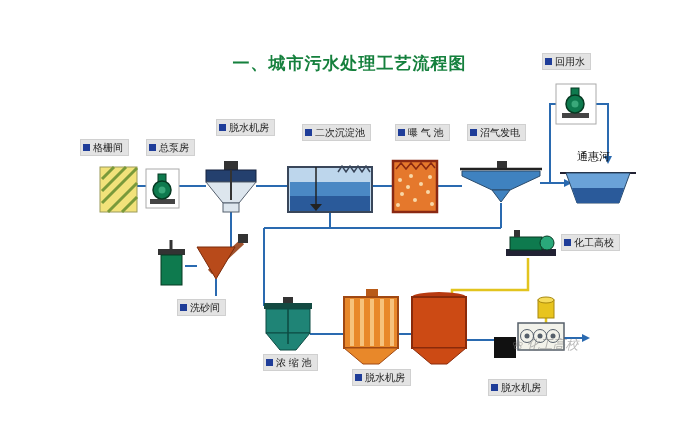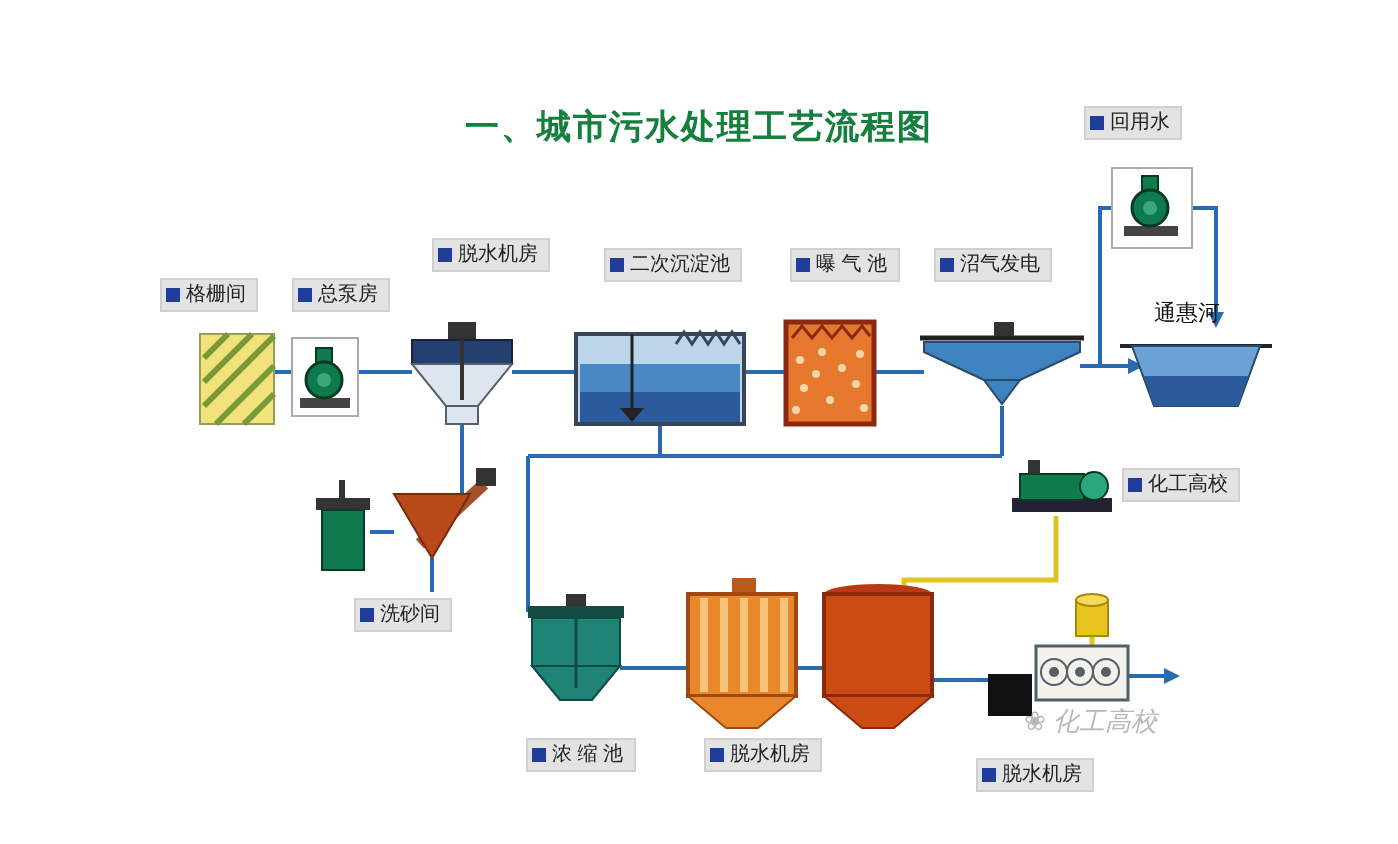--- a/index.html
+++ b/index.html
@@ -7,21 +7,21 @@
   .page{position:relative;width:699px;height:422px;background:#ffffff;overflow:hidden;}
   .title{position:absolute;left:0;top:12px;width:699px;text-align:center;
          font-size:17px;font-weight:bold;color:#15803d;letter-spacing:1px;margin-top:40px;}
   .diagram{position:absolute;left:0;top:0;width:699px;height:422px;}
   svg{position:absolute;left:0;top:0;}
   .lbl{position:absolute;display:flex;align-items:center;gap:3px;background:#e3e3e3;
        padding:2px 5px 2px 2px;font-size:10px;line-height:11px;color:#222;white-space:nowrap;
        border:1px solid #d0d0d0;}
   .lbl .sq{width:7px;height:7px;background:#1f3d99;display:inline-block;flex:0 0 auto;}
   .plain{position:absolute;font-size:11px;color:#111;white-space:nowrap;}
-  .wm{position:absolute;left:512px;top:352px;font-size:13px;font-style:italic;
+  .wm{position:absolute;left:512px;top:336px;font-size:13px;font-style:italic;
       color:rgba(125,125,125,0.55);white-space:nowrap;}
 </style>
 </head>
 <body>
 
 <div class="page">
   <div class="title">一、城市污水处理工艺流程图</div>
 
   <div class="diagram">
     <svg width="699" height="422" viewBox="0 0 699 422">
@@ -217,21 +217,21 @@
       <span>沼气发电</span>
     </div>
     <div class="lbl" style="left:542px;top:53px">
       <span class="sq"></span>
       <span>回用水</span>
     </div>
     <div class="lbl" style="left:177px;top:299px">
       <span class="sq"></span>
       <span>洗砂间</span>
     </div>
-    <div class="lbl" style="left:263px;top:369px">
+    <div class="lbl" style="left:263px;top:354px">
       <span class="sq"></span>
       <span>浓 缩 池</span>
     </div>
     <div class="lbl" style="left:352px;top:369px">
       <span class="sq"></span>
       <span>脱水机房</span>
     </div>
     <div class="lbl" style="left:488px;top:379px">
       <span class="sq"></span>
       <span>脱水机房</span>

